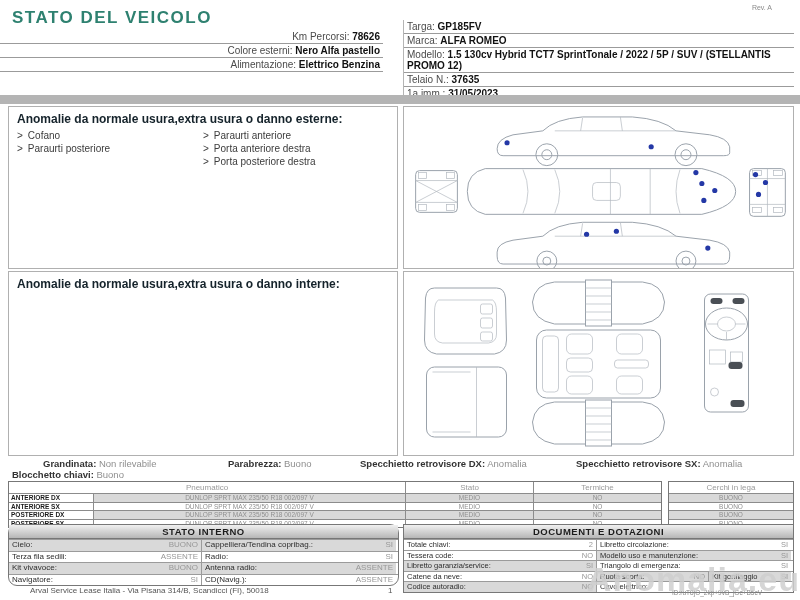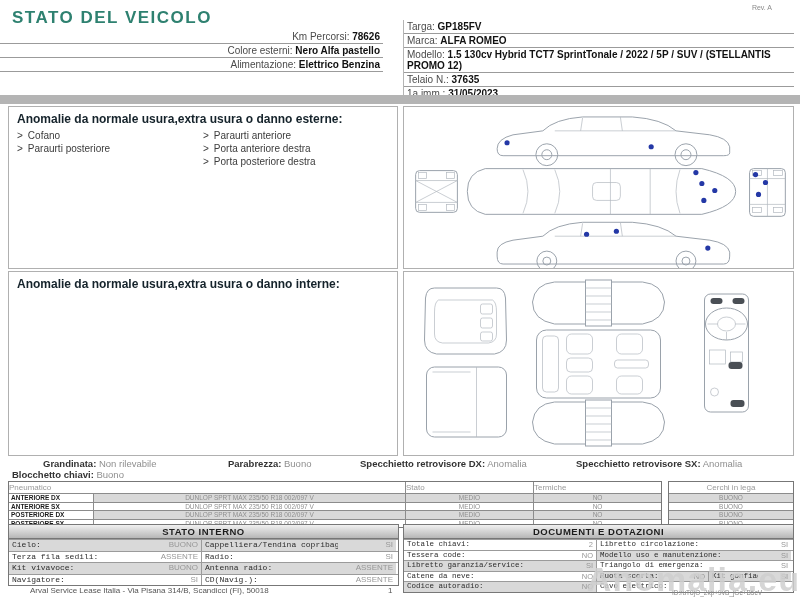--- a/index.html
+++ b/index.html
@@ -30,46 +30,46 @@
   .anom-item .bullet{margin-right:5px;}
   .diag-svg{width:100%;height:100%;display:block;}
   
   .summary{position:absolute;left:0;top:458px;width:800px;font-size:9.5px;}
   .sumitem{position:absolute;white-space:nowrap;}
   .sumitem .lbl{color:#333;font-weight:bold;}
   .sumitem .val{color:#8f8f8f;}
   
   .tyres{position:absolute;left:8px;top:481px;width:652px;border:1px solid #777;}
   .trow{display:grid;grid-template-columns:84px 1fr 128px 128px;}
-  .thead .tc{color:#9a9a9a;font-size:8px;text-align:left;line-height:11px;height:11px;}
+  .thead .tc{color:#9a9a9a;font-size:8px;text-align:center;line-height:11px;height:11px;}
   .tc{border-left:1px solid #8c8c8c;overflow:hidden;}
   .tc:first-child{border-left:none;}
   .tdata .tc{height:7.5px;line-height:7.5px;font-size:6.5px;border-top:1px solid #8c8c8c;}
   .pos{font-weight:bold;color:#1c1c1c;font-size:7px;padding-left:2px;background:#fff;}
   .tval{color:#8f8f8f;text-align:center;}
   .shade{background:#d9d9d9;}
   .cerchi{position:absolute;left:668px;top:481px;width:124px;border:1px solid #777;}
   .cerchi .chead{color:#9a9a9a;font-size:8px;text-align:center;line-height:11px;height:11px;}
   .cerchi .cval{height:7.5px;line-height:7.5px;font-size:6.5px;text-align:center;
     color:#8f8f8f;border-top:1px solid #8c8c8c;}
   
   .itable{position:absolute;top:524px;width:389px;border:1px solid #777;background:#fff;}
-  .itable-left{left:8px;}
+  .itable-left{left:8px;border-radius:9px;}
   .itable-right{left:403px;}
   .ithead{height:13px;line-height:13px;text-align:center;font-weight:bold;font-size:9.5px;
     letter-spacing:.5px;color:#1c1c1c;border-bottom:1px solid #777;
     background:linear-gradient(#f0f0f0,#b7b7b7);}
   .irow{display:grid;border-top:1px solid #9b9b9b;}
   .irow:first-of-type{border-top:none;}
   .irow2{grid-template-columns:135px 57px 137px 58px;}
   .irow3{grid-template-columns:135px 57px 82px 30px 50px 33px;}
   .itable-left .irow{height:10.5px;line-height:10.5px;font-size:8px;}
   .itable-right .irow{height:9.5px;line-height:9.5px;font-size:7.5px;}
   .ic{padding:0 3px;overflow:hidden;white-space:nowrap;}
-  .ic.lbl{color:#2d2d2d;border-left:1px solid #9b9b9b;font-family:Liberation Mono, monospace;}
+  .ic.lbl{color:#2d2d2d;border-left:1px solid #9b9b9b;}
   .ic.lbl:first-child{border-left:none;}
   .ic.val{color:#979797;text-align:right;}
   
   .footer{position:absolute;left:12px;top:586px;font-size:8px;color:#555;margin-left:18px;}
   .pagenum{position:absolute;left:388px;top:586px;font-size:8px;color:#555;}
   .docid{position:absolute;right:38px;top:589px;font-size:6.5px;color:#8a8a8a;}
   .watermark{position:absolute;right:0px;top:560px;font-size:34px;font-weight:bold;
     color:#cfcfcf;opacity:.85;letter-spacing:1px;z-index:5;pointer-events:none;}
   svg .ln{fill:none;stroke:#9aa2ab;stroke-width:1;}
   svg .thin{fill:none;stroke:#b3b9c0;stroke-width:.7;}

